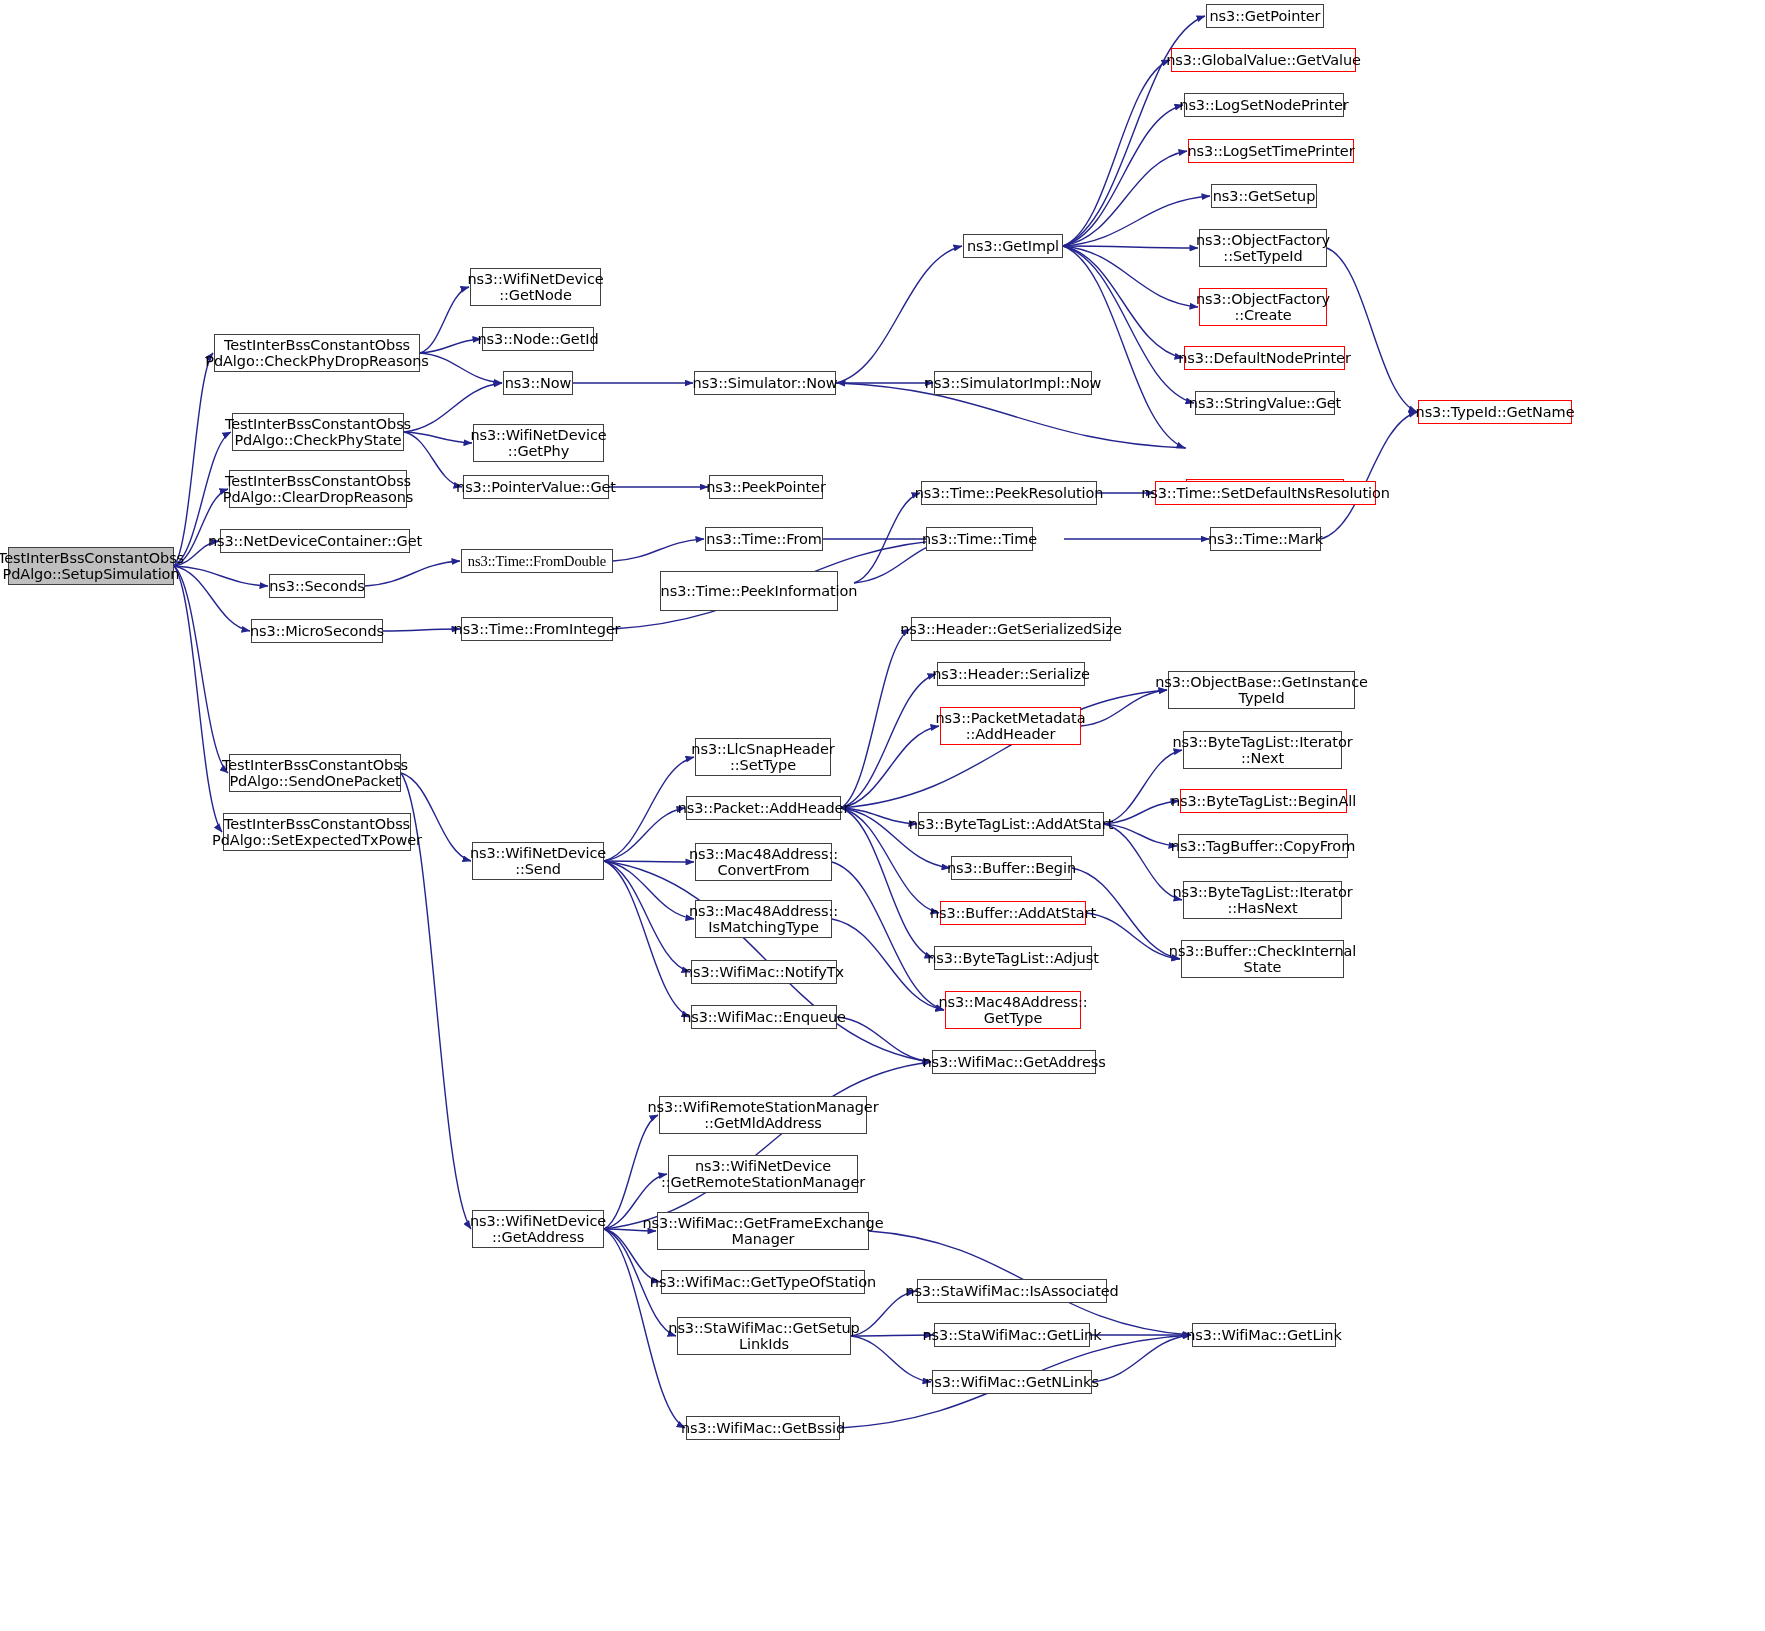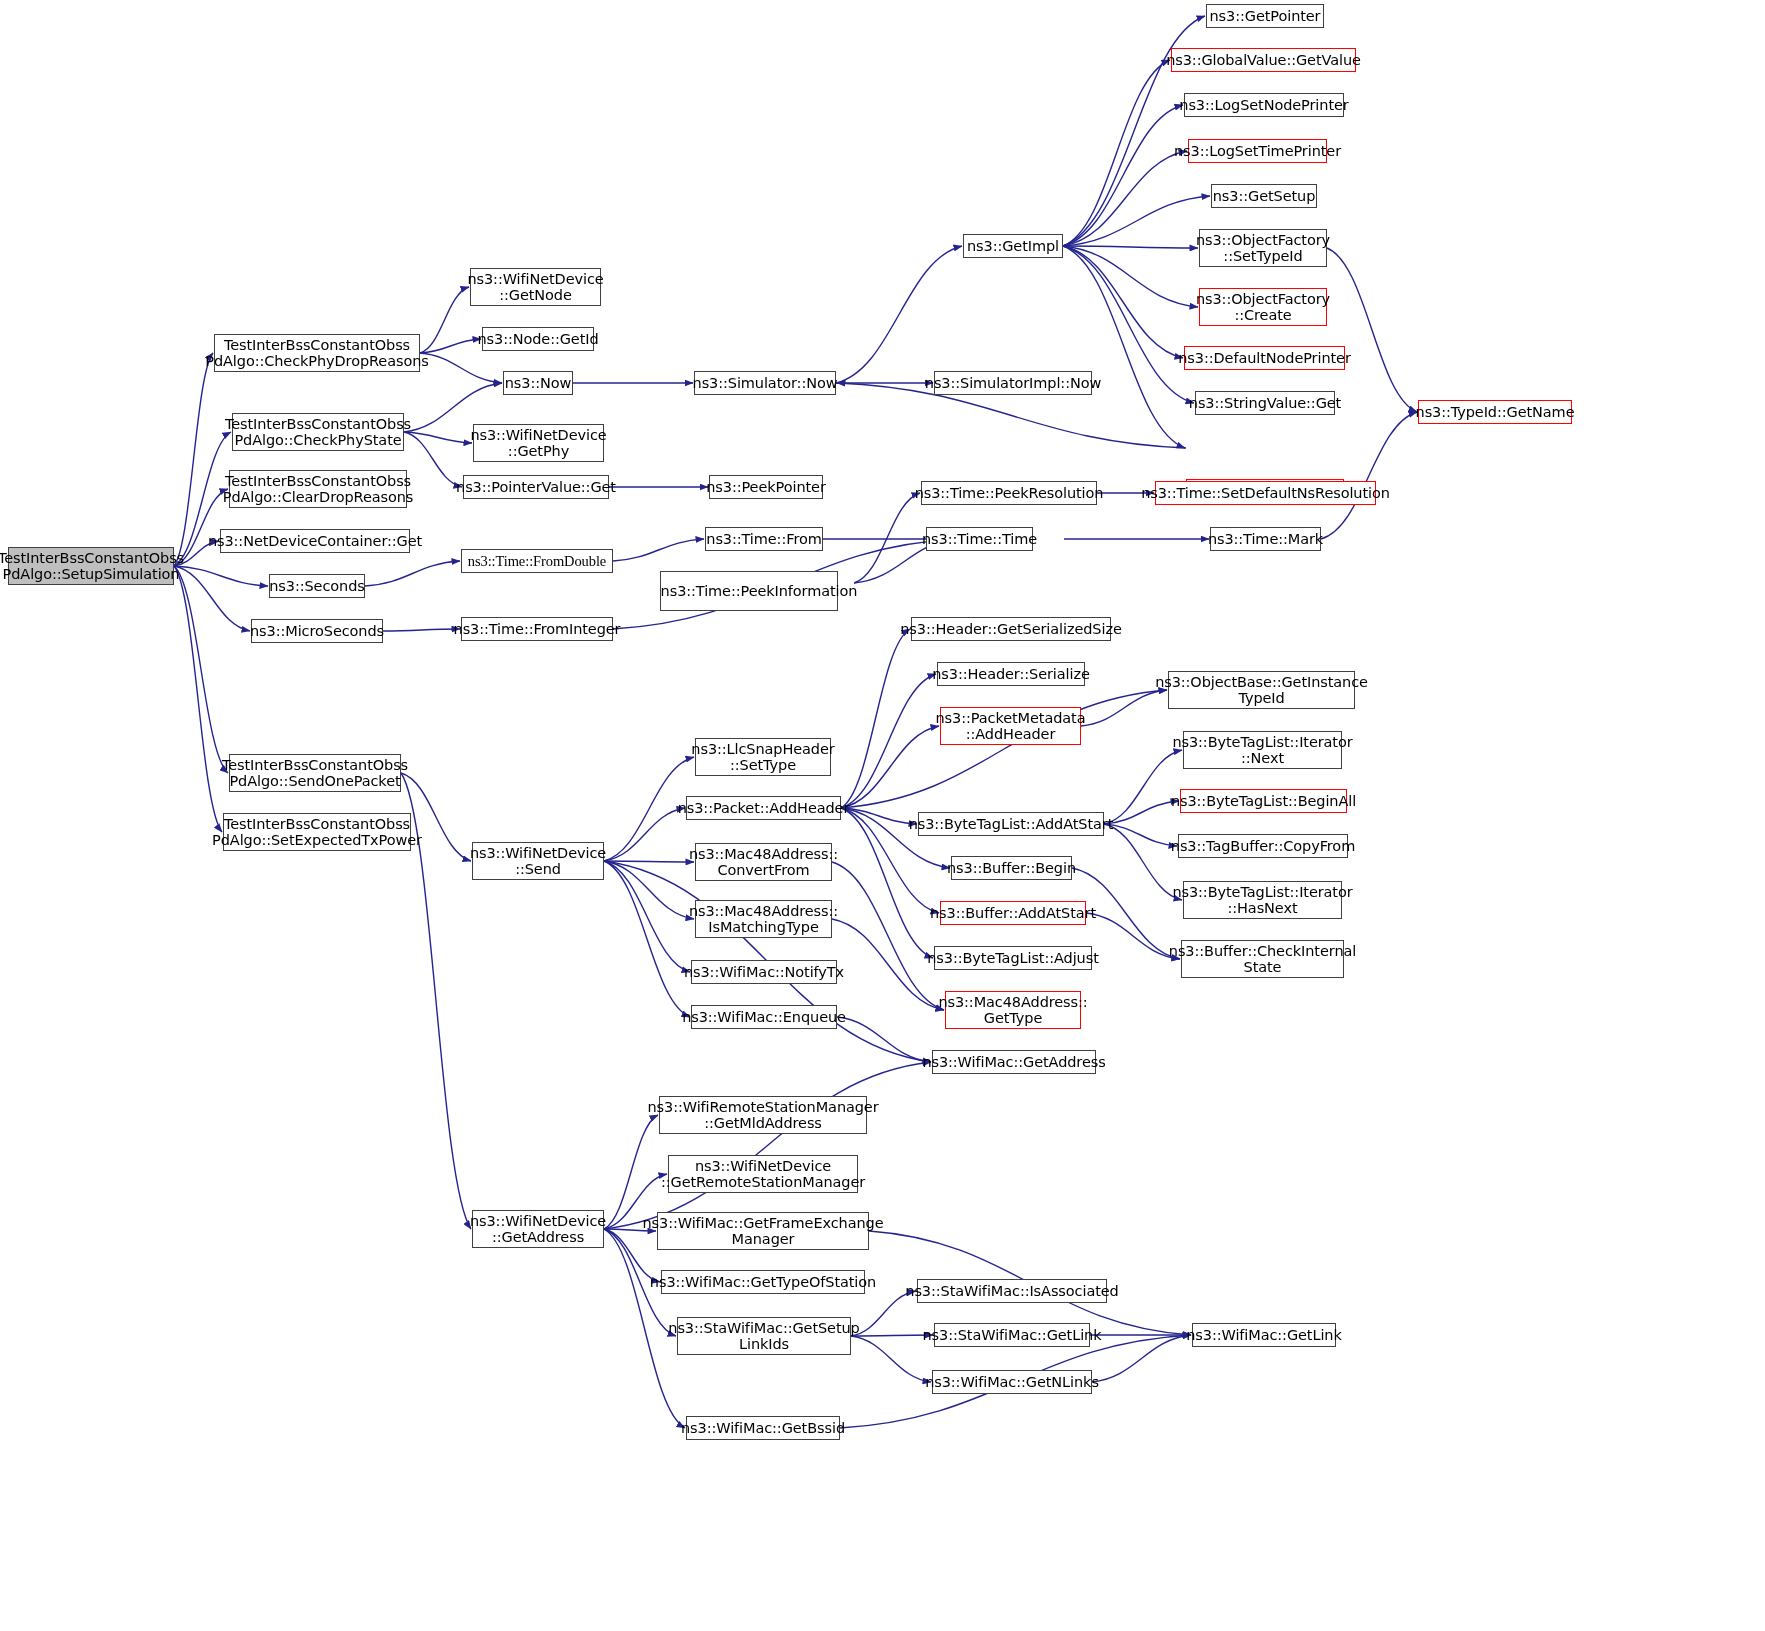--- a/index.html
+++ b/index.html
@@ -208,21 +208,21 @@
       <div class="node" style="left: 934px; top: 946px; width: 158px; height: 24px;">ns3::ByteTagList::Adjust</div>
       <div class="node red" style="left: 945px; top: 991px; width: 136px; height: 38px;">ns3::Mac48Address::
 GetType</div>
       <div class="node" style="left: 932px; top: 1050px; width: 164px; height: 24px;">ns3::WifiMac::GetAddress</div>
       <div class="node" style="left: 917px; top: 1279px; width: 190px; height: 24px;">ns3::StaWifiMac::IsAssociated</div>
       <div class="node" style="left: 934px; top: 1323px; width: 156px; height: 24px;">ns3::StaWifiMac::GetLink</div>
       <div class="node" style="left: 932px; top: 1370px; width: 160px; height: 24px;">ns3::WifiMac::GetNLinks</div>
       <div class="node" style="left: 1206px; top: 4px; width: 118px; height: 24px;">ns3::GetPointer</div>
       <div class="node red" style="left: 1171px; top: 48px; width: 185px; height: 24px;">ns3::GlobalValue::GetValue</div>
       <div class="node" style="left: 1184px; top: 93px; width: 160px; height: 24px;">ns3::LogSetNodePrinter</div>
-      <div class="node red" style="left: 1188px; top: 139px; width: 139px; height: 24px;">ns3::LogSetTimePrinter</div>
+      <div class="node red" style="left: 1188px; top: 139px; width: 166px; height: 24px;">ns3::LogSetTimePrinter</div>
       <div class="node" style="left: 1211px; top: 184px; width: 106px; height: 24px;">ns3::GetSetup</div>
       <div class="node" style="left: 1199px; top: 229px; width: 128px; height: 38px;">ns3::ObjectFactory
 ::SetTypeId</div>
       <div class="node red" style="left: 1199px; top: 288px; width: 128px; height: 38px;">ns3::ObjectFactory
 ::Create</div>
       <div class="node red" style="left: 1184px; top: 346px; width: 161px; height: 24px;">ns3::DefaultNodePrinter</div>
       <div class="node" style="left: 1195px; top: 391px; width: 140px; height: 24px;">ns3::StringValue::Get</div>
       <div class="node red" style="left: 1186px; top: 436px; width: 158px; height: 24px; margin-top: 43px;">ns3::DefaultTimePrinter</div>
       <div class="node red" style="left: 1155px; top: 481px; width: 221px; height: 24px;">ns3::Time::SetDefaultNsResolution</div>
       <div class="node" style="left: 1210px; top: 527px; width: 111px; height: 24px;">ns3::Time::Mark</div>

